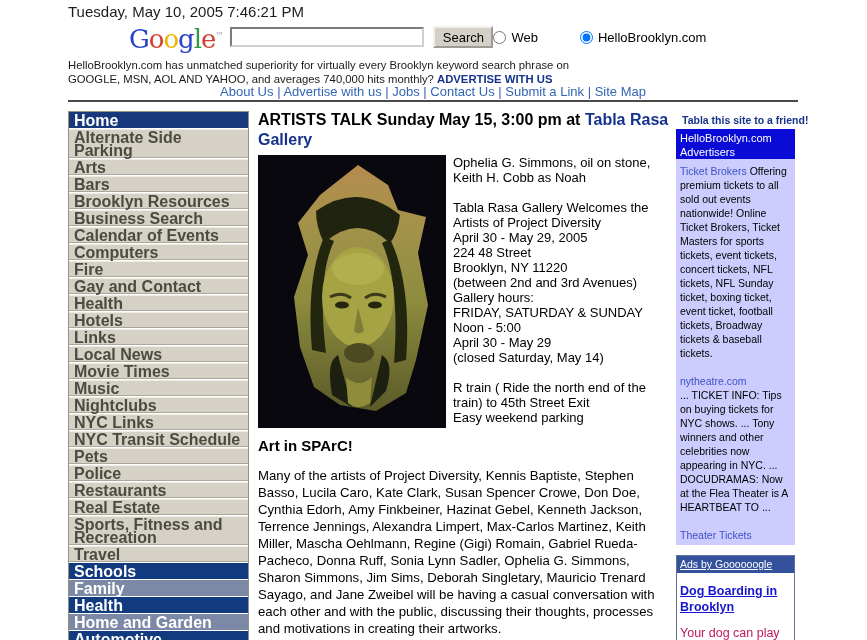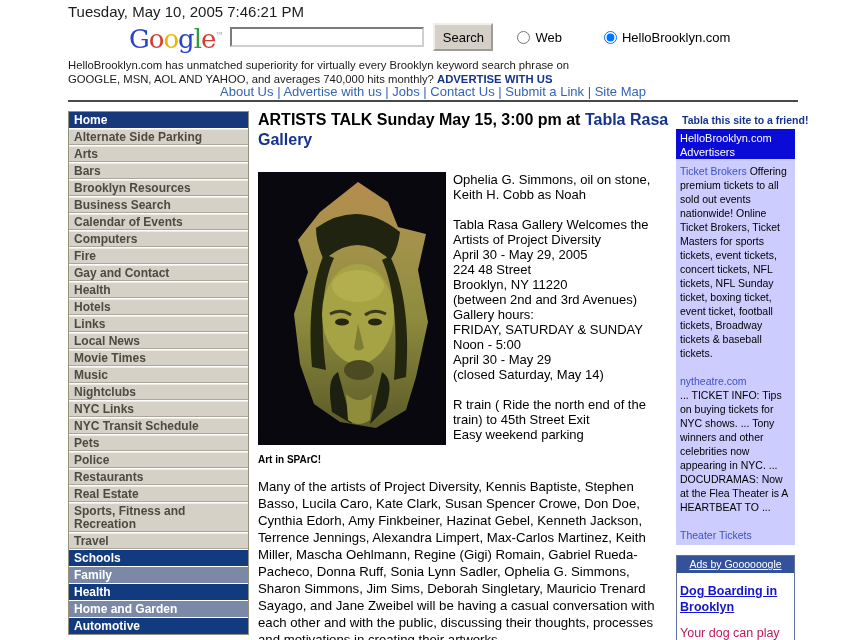--- a/index.html
+++ b/index.html
@@ -8,74 +8,74 @@
   .page { position:relative; width:867px; height:640px; overflow:hidden; background:#fff;
           font-family:"Liberation Sans", sans-serif; color:#000;border-radius:24px; }
 
   
   .timestamp { position:absolute; left:68px; top:3px; font-size:15px; color:#1c1c1c; }
 
   .search-row { position:absolute; left:129px; top:24px; height:26px; display:flex; align-items:center; }
   .google-logo { font-family:"DejaVu Serif", serif; font-size:26px; line-height:26px; letter-spacing:-1px; }
   .google-logo .tm { font-size:8px; color:#888; vertical-align:super; letter-spacing:0; }
   .search-input { width:194px; height:20px; margin-left:7px; border:2px inset #cfcfcf; font-size:13px; padding:0 3px; }
-  .search-btn { margin-left:9px; width:60px; height:28px; background:#d4d0c8; border:2px outset #f0efe9;
+  .search-btn { margin-left:9px; width:60px; height:22px; background:#d4d0c8; border:2px outset #f0efe9;
                 font-size:13px; font-family:"Liberation Sans",sans-serif; color:#000; cursor:pointer; }
   .radio-opt { display:flex; align-items:center; font-size:13px; color:#000; cursor:pointer; }
   .radio-opt input { margin-right:5px; }
-  .radio-web { margin-left:24px; }
+  .radio-web { }
   .radio-hb { margin-left:42px; }
 
   .promo { position:absolute; left:68px; top:59px; width:730px; text-align:left;
            font-size:11.3px; line-height:13.5px; color:#1a1a1a; }
   .promo .advertise { color:#16338c; font-weight:bold; text-decoration:none; cursor:pointer; }
 
   .topnav { position:absolute; left:68px; top:85px; width:730px; text-align:center;
             font-size:13px; line-height:14px; color:#3465b4; }
   .topnav a { color:#3465b4; text-decoration:none; cursor:pointer; }
   .topnav .sep { color:#3465b4; }
 
   .rule { position:absolute; left:68px; top:100px; width:730px; height:2px; background:#4a4a4a; }
 
   
   .sidebar { position:absolute; left:68px; top:111px; width:181px; border:1px solid #95917f; background:#d5d1c6; }
-  .nav-item { font-size:12px; font-weight:bold; color:#4c4a41; line-height:13px; padding:2px 4px 1px 5px;
+  .nav-item { font-size:16px; font-weight:bold; color:#4c4a41; line-height:13px; padding:2px 4px 1px 5px;
               background:#d5d1c6; border-bottom:1px solid #fff;
               box-shadow: inset 0 -1px 0 #aaa79c, inset 0 1px 0 #edebe4; cursor:pointer; }
   .nav-item:last-child { border-bottom:none; }
   .nav-item[data-style="active"]   { background:#17397c; color:#fff; box-shadow:none; }
   .nav-item[data-style="navy"]     { background:#123a7e; color:#fff; box-shadow:none; }
   .nav-item[data-style="bluegray"] { background:#7b89a6; color:#fff; box-shadow:none; }
 
   
   .main { position:absolute; left:258px; top:110px; width:414px; }
   .heading { font-size:16px; font-weight:bold; line-height:20px; color:#000; }
   .heading a { color:#16338c; text-decoration:none; cursor:pointer; }
-  .content-row { display:flex; margin-top:22px; }
+  .content-row { display:flex; margin-top:5px; }
   .artwork { flex:none; width:188px; height:273px; }
   .caption { margin-left:7px; width:222px; font-size:13px; line-height:15px; white-space:pre-line; color:#000; }
-  .subheading { margin-top:9px; font-size:10px; font-weight:bold; }
+  .subheading { margin-top:9px; font-size:15px; font-weight:bold; }
   .para { margin-top:13px; font-size:13.2px; line-height:17px; color:#000; }
   .para + .para { margin-top:0; }
 
   
   .rightcol { position:absolute; left:676px; top:112px; width:119px; font-size:10.5px; }
   .pass { position:absolute; left:6px; top:2px; color:#16338c; font-weight:bold; font-size:10.5px;
           text-decoration:none; white-space:nowrap; cursor:pointer; }
   .adv-header { position:absolute; left:0; top:17px; width:119px; background:#0b0bd8; color:#fff;
                 font-size:11px; line-height:14px; padding:2px 4px 3px; }
   .adv-body { position:absolute; left:0; top:47px; width:119px; height:386px; overflow:hidden;
               background:#ccccfe; padding:5px 4px; font-size:10.5px; line-height:14px; color:#000; }
   .ad-block + .ad-block { margin-top:14px; }
   .ad-link { color:#3d52c5; text-decoration:none; cursor:pointer; }
   .ad-block.block .ad-link { display:block; }
   .ad-text { white-space:pre-line; }
   .adsense { position:absolute; left:0; top:443px; width:119px; height:100px; border:1px solid #62709f;
              background:#fff; overflow:hidden; }
-  .adsense-bar { background:#34519c; padding:2px 3px 3px;text-align:center; }
+  .adsense-bar { background:#34519c; padding:2px 3px 3px; }
   .adsense-bar a { color:#fff; font-size:10.5px; text-decoration:underline; cursor:pointer; }
   .adsense-body { padding:10px 3px 0; }
   .dog-link { color:#1515cc; font-weight:bold; font-size:12.5px; line-height:16px; text-decoration:underline; cursor:pointer; }
   .dog-text { margin-top:10px; font-size:12.5px; line-height:16px; color:#be185d; }
 </style>
 </head>
 <body>
 
 <div class="page">
 

